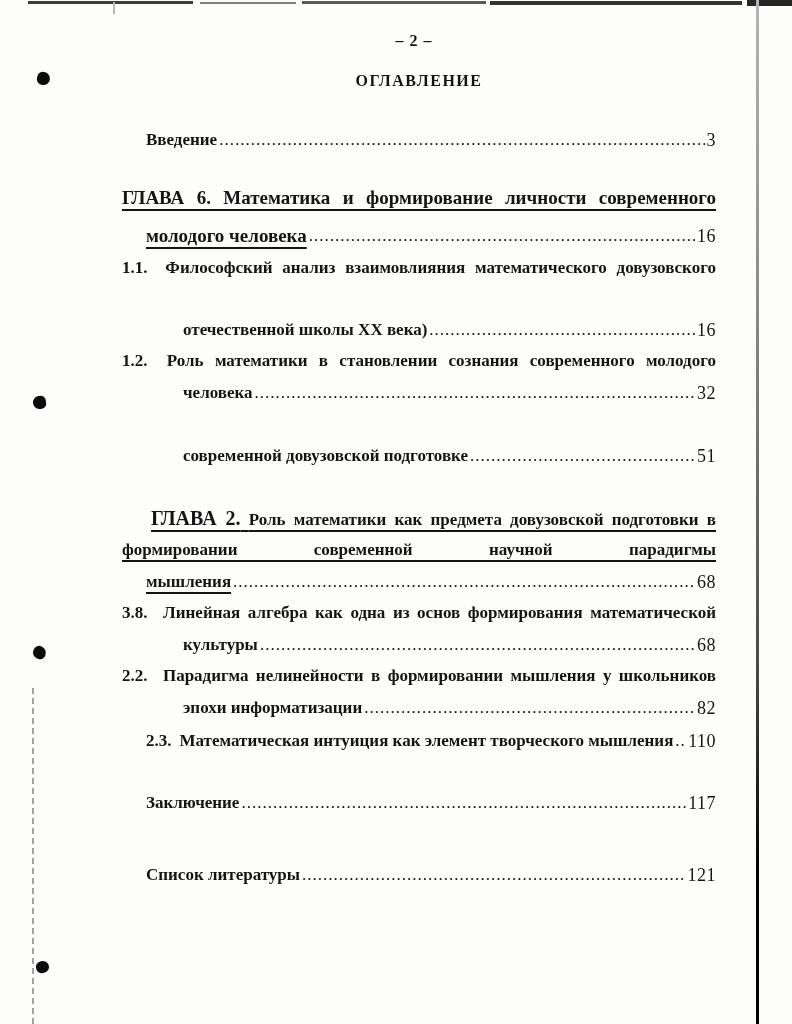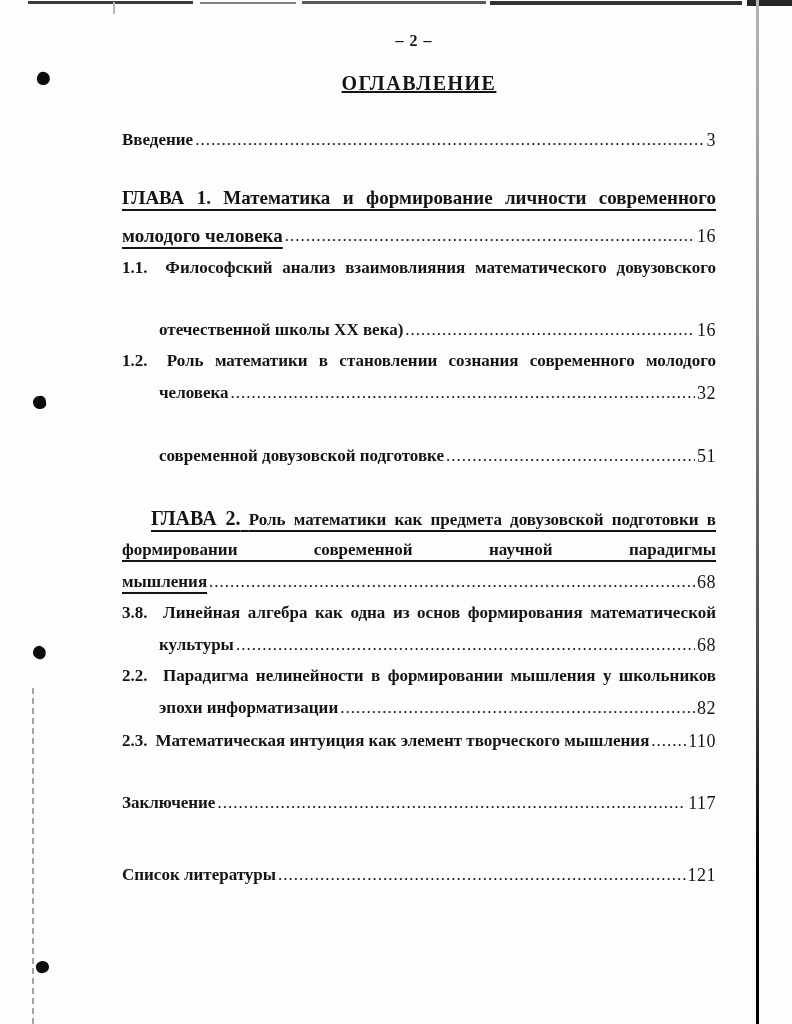--- a/index.html
+++ b/index.html
@@ -5,24 +5,24 @@
   html,body{margin:0;padding:0;background:#e8e8e8;}
   .page{
     position:relative;width:792px;height:1024px;margin:0 auto;
     background:#fdfdfc;overflow:hidden;
     font-family:"Liberation Serif","DejaVu Serif",serif;color:#141414;
   }
   .content{position:absolute;left:122px;top:0;width:594px;height:100%;}
   .pageno{position:absolute;left:0;right:10px;top:32px;text-align:center;
           font-size:16px;font-weight:700;letter-spacing:1px;}
   .doctitle{position:absolute;left:0;right:0;top:72px;text-align:center;
-          font-size:20px;font-weight:700;letter-spacing:1.5px;text-decoration:underline;}
+          font-size:16px;font-weight:700;letter-spacing:1.5px;}
   .line{position:absolute;left:0;right:0;font-size:17px;font-weight:700;
         line-height:24px;white-space:nowrap;}
-  .flexline{display:flex;align-items:center;}
+  .flexline{display:flex;align-items:center;margin-left:24px;}
   .ind{left:37px;}
   .just{white-space:normal;text-align:justify;text-align-last:justify;}
   .u{text-decoration:underline;text-decoration-thickness:2px;text-underline-offset:5px;}
   .chs{font-size:19px;}
   .big{font-size:20px;margin-left:29px;}
   .pfx{margin-right:8px;}
   .txt{}
   .leader{flex:1 1 auto;overflow:hidden;white-space:nowrap;
           font-weight:400;font-size:17px;letter-spacing:1px;margin:0 2px;}
   .leader::after{content:"..................................................................................................................................";}
@@ -68,21 +68,21 @@
     <div class="pageno">– 2 –</div>
     <div class="doctitle">ОГЛАВЛЕНИЕ</div>
 
     <div class="line flexline" style="top:128px">
       <span class="txt">Введение</span>
       <span class="leader"></span>
       <span class="num">3</span>
     </div>
 
     <div class="line just u chs" style="top:186px">
-      <span class="txt">ГЛАВА 1. Математика и формирование личности современного</span>
+      <span class="txt">ГЛАВА 6. Математика и формирование личности современного</span>
     </div>
 
     <div class="line flexline" style="top:224px">
       <span class="txt u chs">молодого человека</span>
       <span class="leader"></span>
       <span class="num">16</span>
     </div>
 
     <div class="line just" style="top:256px">
       <span class="pfx">1.1.</span>

